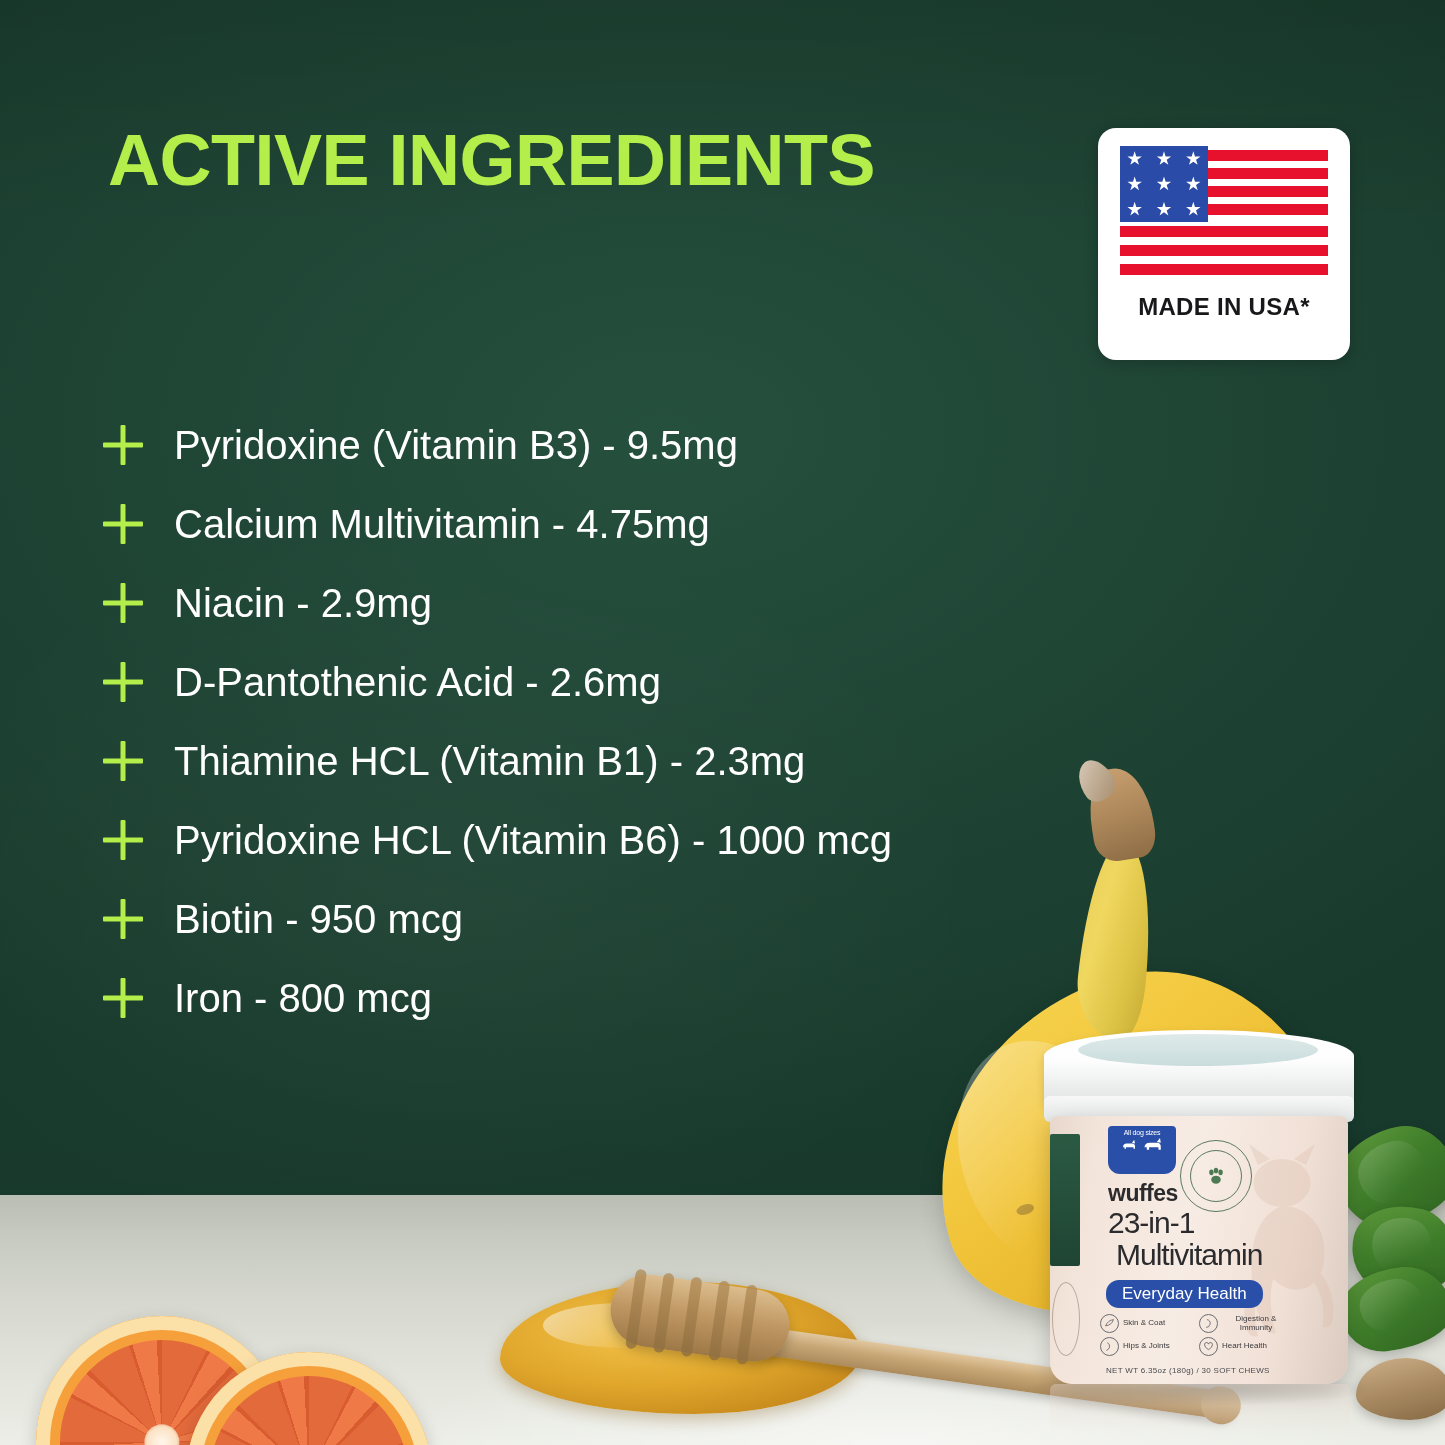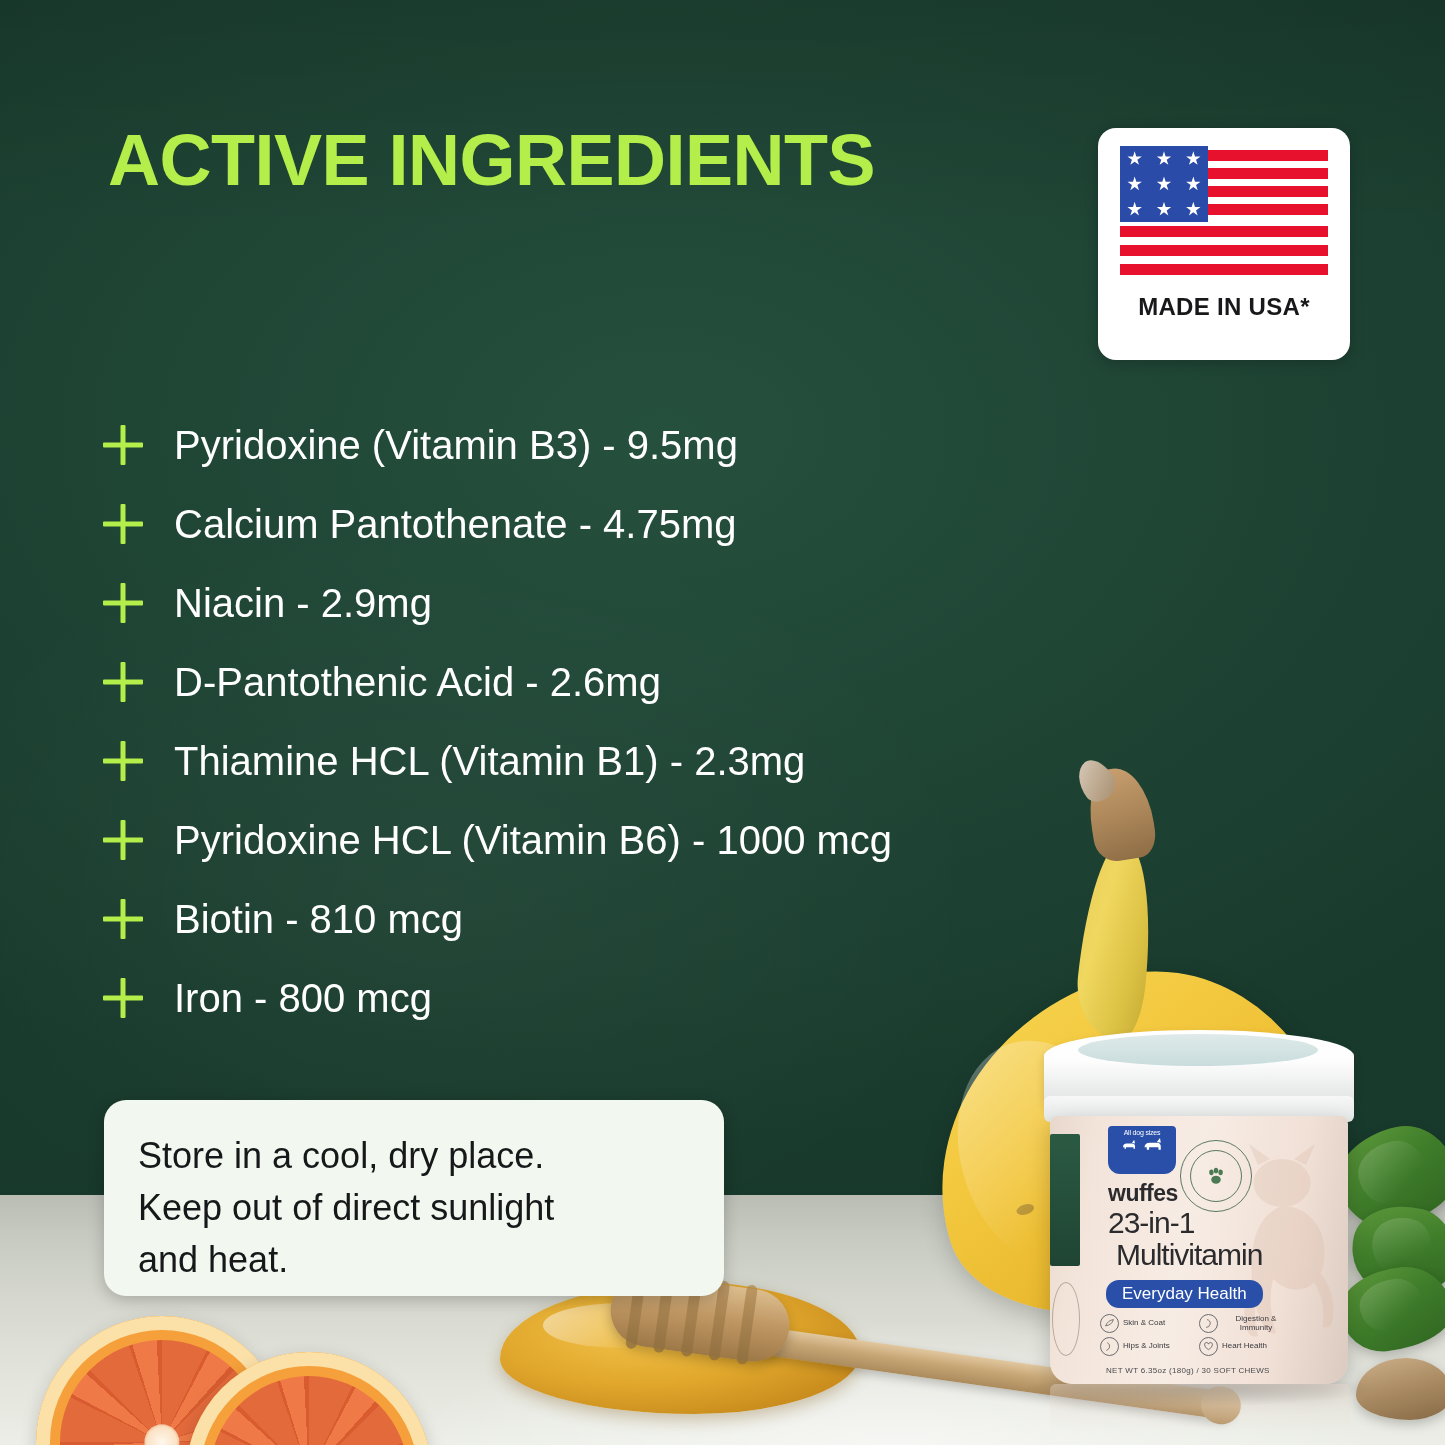--- a/index.html
+++ b/index.html
@@ -505,47 +505,42 @@
     <div class="usa-text">MADE IN USA*</div>
   </div>
 
   <div class="ing-list">
     <div class="ing-row">
       <span class="plus"></span>
       <span class="ing-text">Pyridoxine (Vitamin B3) - 9.5mg</span>
     </div>
     <div class="ing-row">
       <span class="plus"></span>
-      <span class="ing-text">Calcium Pantothenate - 4.75mg</span>
+      <span class="ing-text">Calcium Multivitamin - 4.75mg</span>
     </div>
     <div class="ing-row">
       <span class="plus"></span>
       <span class="ing-text">Niacin - 2.9mg</span>
     </div>
     <div class="ing-row">
       <span class="plus"></span>
       <span class="ing-text">D-Pantothenic Acid - 2.6mg</span>
     </div>
     <div class="ing-row">
       <span class="plus"></span>
       <span class="ing-text">Thiamine HCL (Vitamin B1) - 2.3mg</span>
     </div>
     <div class="ing-row">
       <span class="plus"></span>
       <span class="ing-text">Pyridoxine HCL (Vitamin B6) - 1000 mcg</span>
     </div>
     <div class="ing-row">
       <span class="plus"></span>
-      <span class="ing-text">Biotin - 810 mcg</span>
+      <span class="ing-text">Biotin - 950 mcg</span>
     </div>
     <div class="ing-row">
       <span class="plus"></span>
       <span class="ing-text">Iron - 800 mcg</span>
     </div>
   </div>
 
-  <div class="callout">
-    <p>Store in a cool, dry place.</p>
-    <p>Keep out of direct sunlight</p>
-    <p>and heat.</p>
-  </div>
 
 </div>
 
 </body></html>

